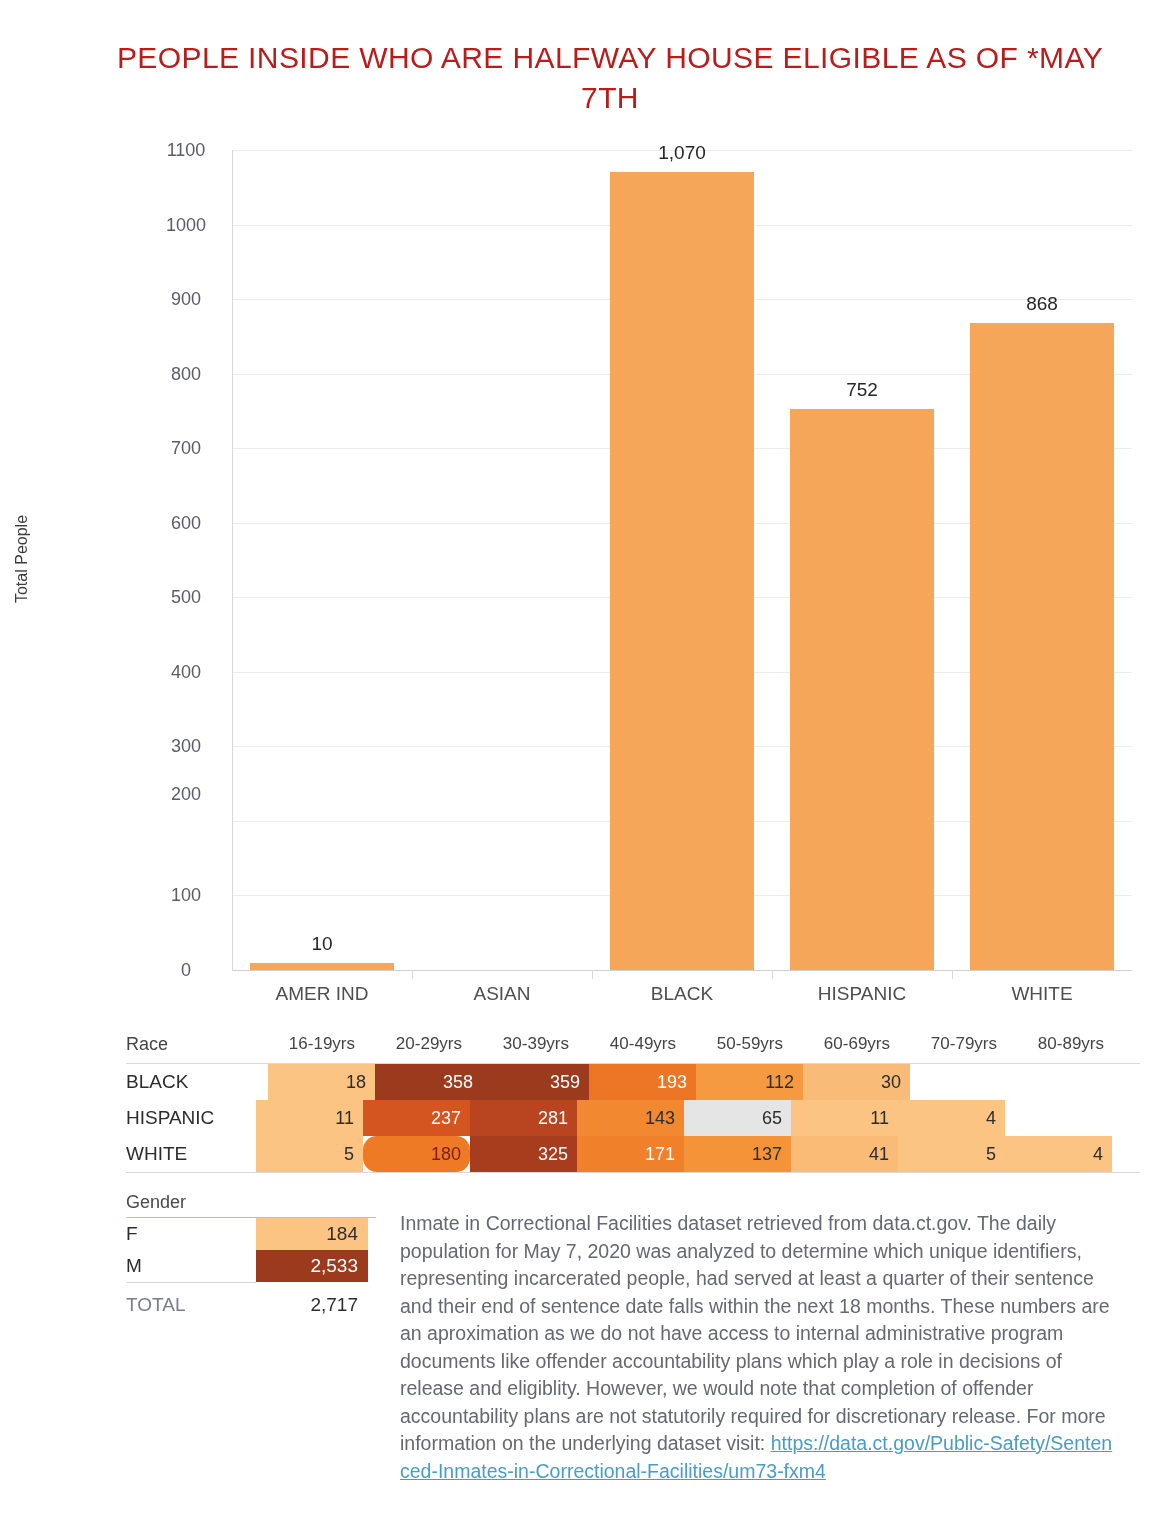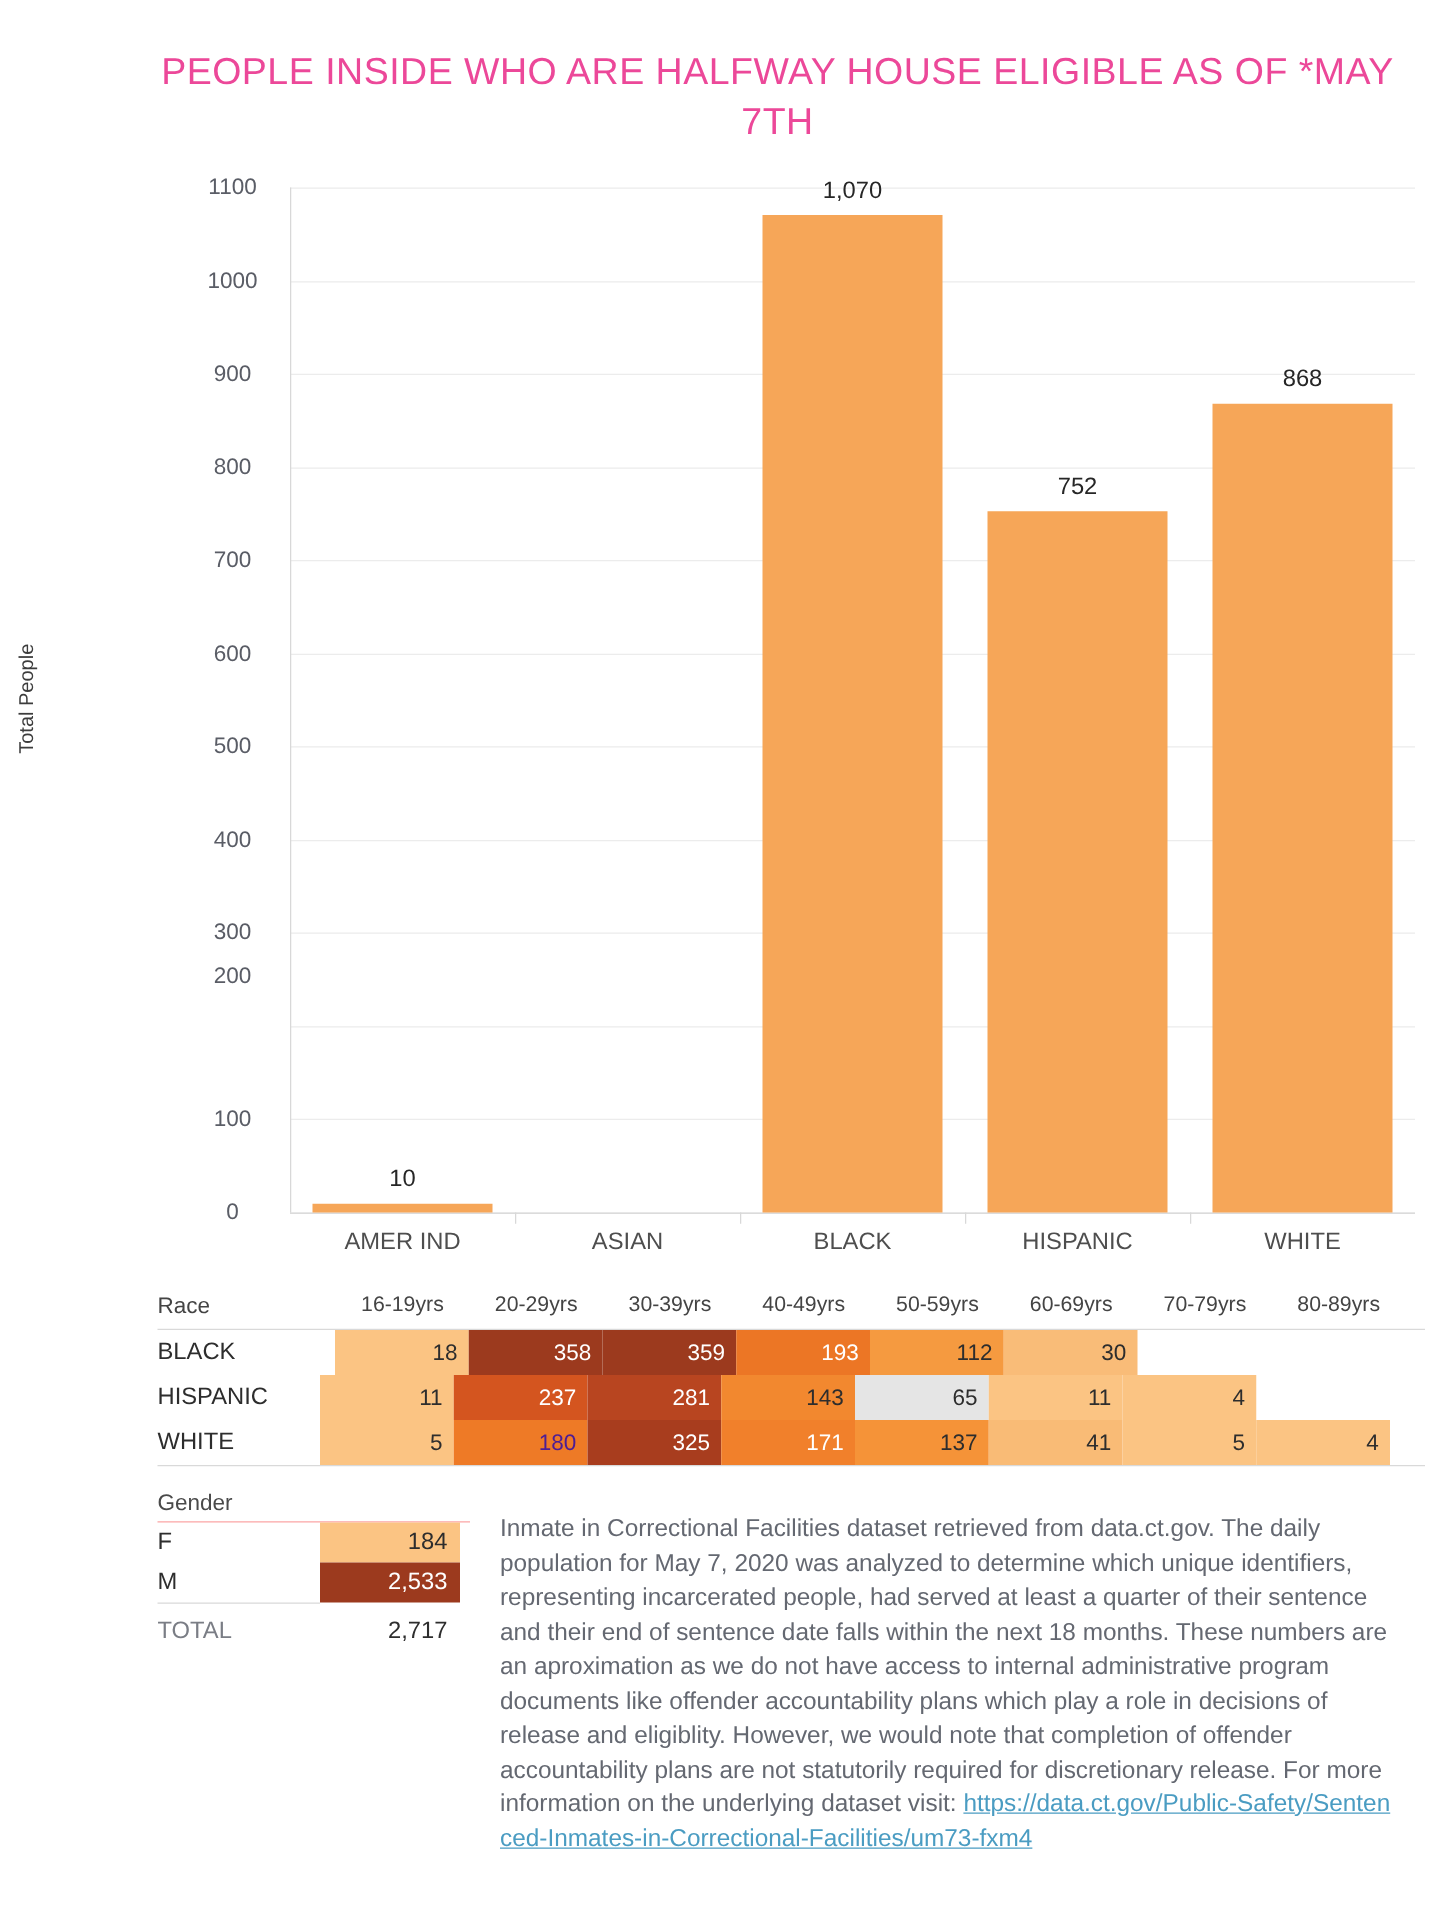--- a/index.html
+++ b/index.html
@@ -13,23 +13,22 @@
   .page { position: relative; width: 1160px; height: 1535px; }
 
   
   .title {
     position: absolute;
     left: 110px; top: 38px; width: 1000px;
     text-align: center;
     font-size: 30px;
     line-height: 40px;
     letter-spacing: 0.4px;
-    color: #ec4899;
+    color: #b91c1c;
     font-weight: 400;
-    margin-left: 12px;
   }
 
   
   .chart-area {
     position: absolute;
     left: 0px; top: 150px;
     width: 1160px; height: 870px;
   }
   .y-axis-title {
     position: absolute;
@@ -207,21 +206,21 @@
 
 <div class="page">
 
   <div class="title">PEOPLE INSIDE WHO ARE HALFWAY HOUSE ELIGIBLE AS OF *MAY 7TH</div>
 
   <div class="chart-area">
     <div class="y-axis-title">Total People</div>
     <div id="yticks">
         <div class="ytick" style="top: 820px;">0</div>
         <div class="ytick" style="top: 745.455px;">100</div>
-        <div class="ytick" style="top: 631px;">200</div>
+        <div class="ytick" style="top: 644px;">200</div>
         <div class="ytick" style="top: 596.364px;">300</div>
         <div class="ytick" style="top: 521.818px;">400</div>
         <div class="ytick" style="top: 447.273px;">500</div>
         <div class="ytick" style="top: 372.727px;">600</div>
         <div class="ytick" style="top: 298.182px;">700</div>
         <div class="ytick" style="top: 223.636px;">800</div>
         <div class="ytick" style="top: 149.091px;">900</div>
         <div class="ytick" style="top: 74.5455px;">1000</div>
         <div class="ytick" style="top: 0px;">1100</div>
       </div>
@@ -302,21 +301,21 @@
           <div class="rc" style="background: rgb(184, 69, 32); color: rgb(255, 255, 255);">281</div>
           <div class="rc" style="background: rgb(242, 136, 47); color: rgb(45, 45, 45);">143</div>
           <div class="rc" style="background: #e5e5e5; color: rgb(45, 45, 45);">65</div>
           <div class="rc" style="background: rgb(251, 196, 131); color: rgb(45, 45, 45);">11</div>
           <div class="rc" style="background: rgb(251, 196, 131); color: rgb(45, 45, 45);">4</div>
           <div class="rc" style="background: transparent; color: rgb(45, 45, 45);"></div>
         </div>
         <div class="race-row">
           <div class="rl">WHITE</div>
           <div class="rc" style="background: rgb(251, 196, 131); color: rgb(45, 45, 45);">5</div>
-          <div class="rc" style="background: rgb(238, 122, 38); color: #4c1d95;">180</div>
+          <div class="rc" style="background: rgb(238, 122, 38); color: #7f1d1d; border-radius: 14px;">180</div>
           <div class="rc" style="background: rgb(168, 61, 30); color: rgb(255, 255, 255);">325</div>
           <div class="rc" style="background: rgb(241, 128, 43); color: rgb(255, 255, 255);">171</div>
           <div class="rc" style="background: rgb(245, 147, 56); color: rgb(45, 45, 45);">137</div>
           <div class="rc" style="background: rgb(249, 187, 118); color: rgb(45, 45, 45);">41</div>
           <div class="rc" style="background: rgb(251, 196, 131); color: rgb(45, 45, 45);">5</div>
           <div class="rc" style="background: rgb(251, 196, 131); color: rgb(45, 45, 45);">4</div>
         </div>
       </div>
     <div class="race-underline"></div>
   </div>

